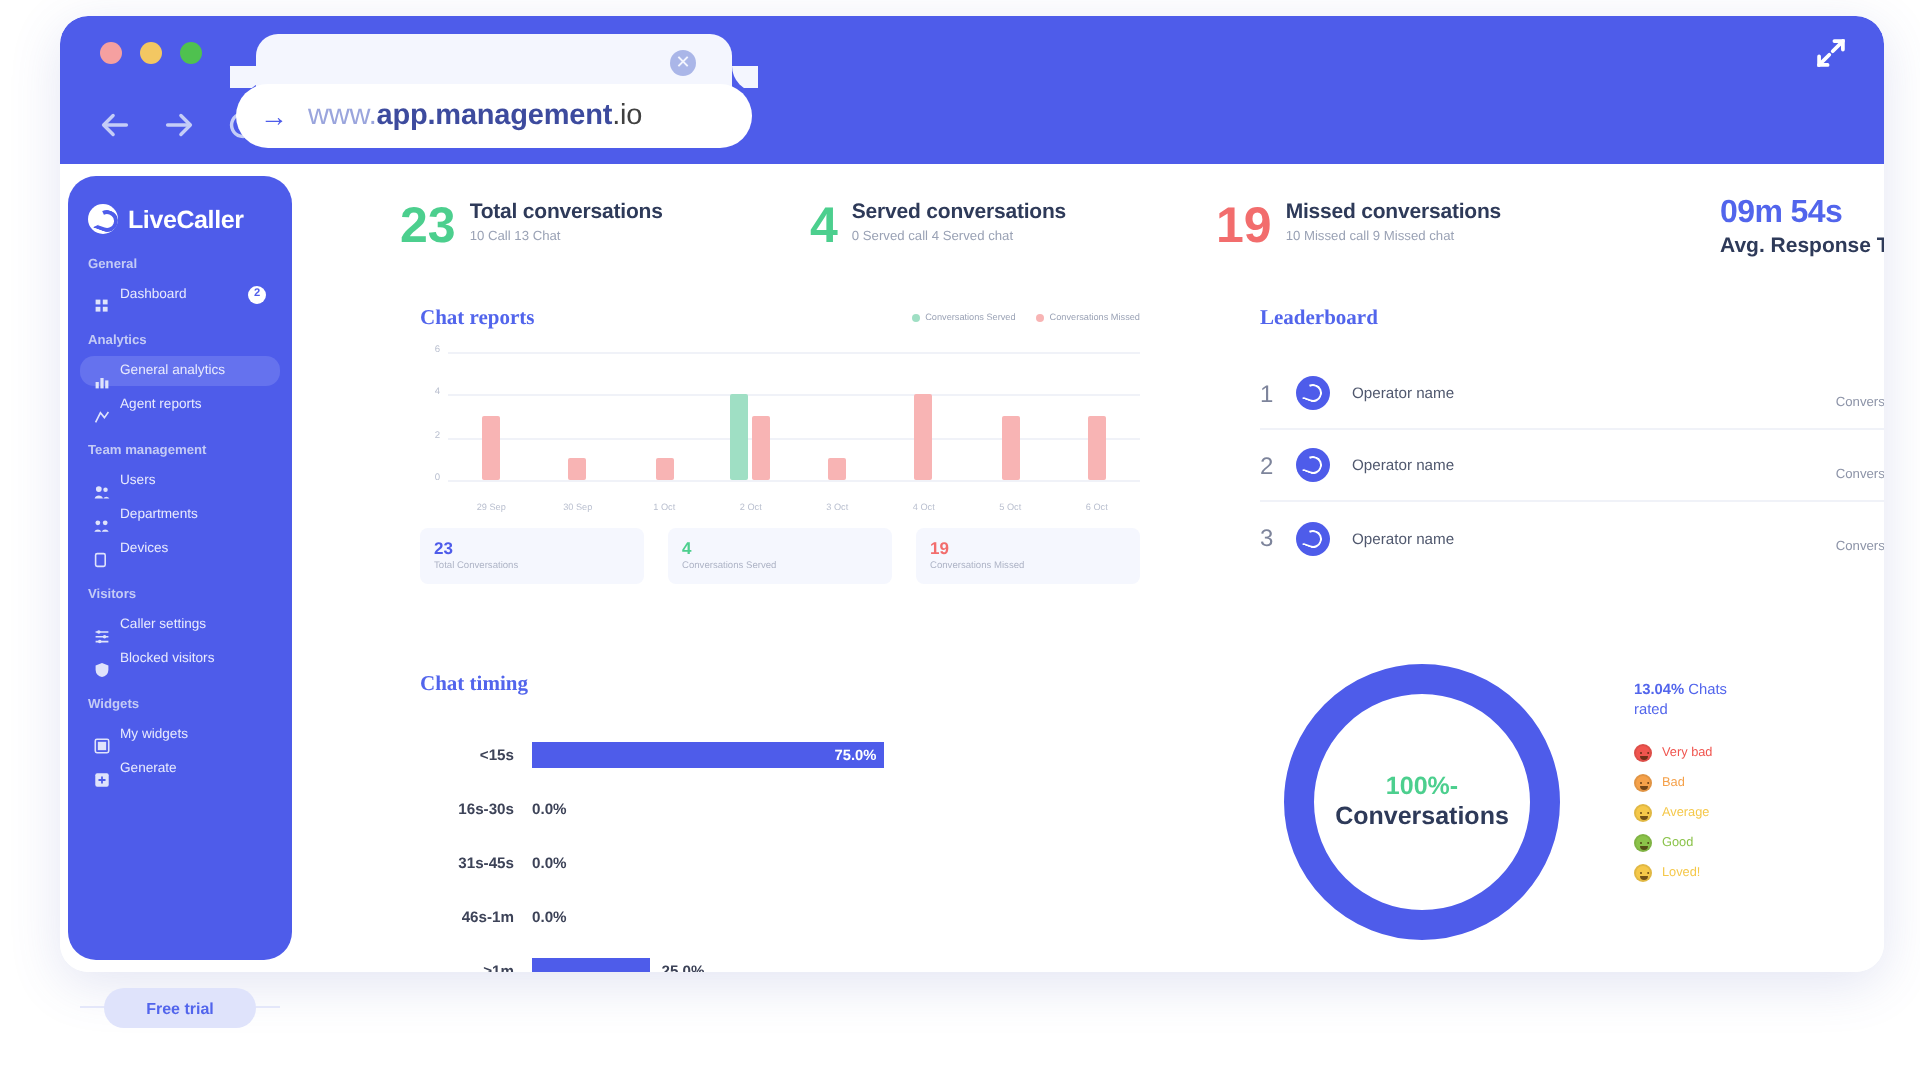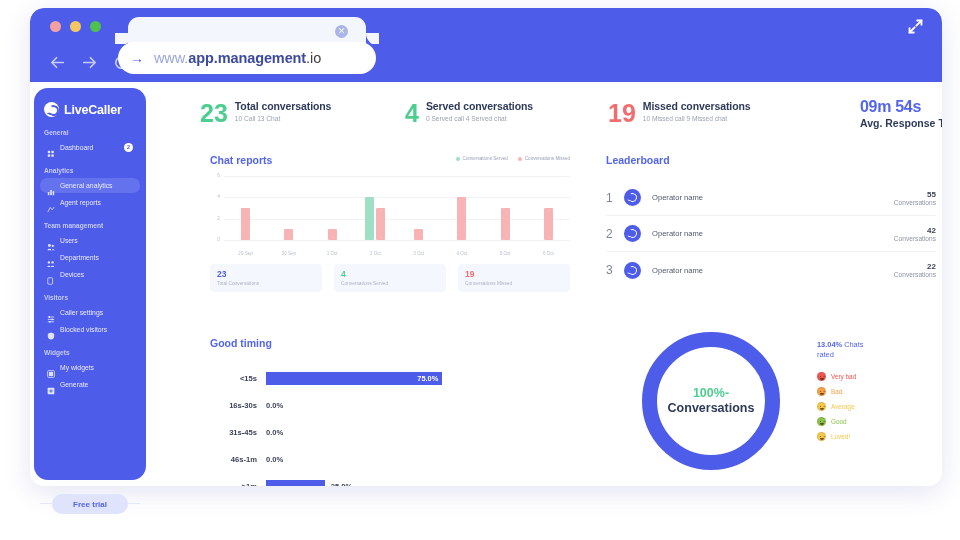--- a/index.html
+++ b/index.html
@@ -137,21 +137,21 @@
   .stat-num.green { color: #4ccf8e; }
   .stat-num.red { color: #f26d6d; }
   .stat-title { font-size: 10.5px; font-weight: bold; color: #2e3a59; line-height: 13px; letter-spacing: -0.1px; }
   .stat-sub { font-size: 6.6px; color: #9aa2b5; margin-top: 2px; }
 
   .stat-time { position: absolute; left: 660px; top: -2px; }
   .stat-time .tval { font-size: 16px; font-weight: bold; color: #5265ec; letter-spacing: -0.3px; white-space: nowrap; }
   .stat-time .tlabel { font-size: 10.5px; font-weight: bold; color: #2e3a59; margin-top: 1px; white-space: nowrap; }
 
   
-  .card-title { font-size: 10.5px; font-weight: bold; color: #5265ec; }
+  .card-title { font-size: 10.5px; font-weight: bold; color: #5265ec; font-family: Liberation Serif, serif; }
 
   .chart-reports { position: absolute; left: 56px; top: 72px; width: 360px; height: 145px; }
   .chart-legend { position: absolute; right: 0; top: 2px; display: flex; gap: 10px; }
   .leg { display: flex; align-items: center; gap: 3px; }
   .leg-dot { width: 4px; height: 4px; border-radius: 50%; }
   .leg-txt { font-size: 4.6px; color: #9aa2b5; white-space: nowrap; }
 
   .plot { position: absolute; left: 0; top: 22px; width: 360px; height: 80px; }
   .ytick { position: absolute; left: 0; font-size: 4.8px; color: #b9bfcf; width: 10px; text-align: right; }
   .gridline { position: absolute; left: 14px; right: 0; height: 1px; background: #f0f2f8; }
@@ -168,21 +168,21 @@
     flex: 1; background: #f5f7fe; border-radius: 4px;
     padding: 5px 7px 6px 7px;
   }
   .sum-num { font-size: 8.5px; font-weight: bold; line-height: 10px; }
   .sum-num.blue { color: #4e5cea; }
   .sum-num.green { color: #4ccf8e; }
   .sum-num.red { color: #f26d6d; }
   .sum-lab { font-size: 4.8px; color: #aeb4c6; margin-top: 2px; }
 
   
-  .leaderboard { position: absolute; left: 452px; top: 72px; width: 330px; }
+  .leaderboard { position: absolute; left: 476px; top: 72px; width: 330px; }
   .lb-rows { margin-top: 14px; }
   .lb-row {
     display: flex; align-items: center; height: 36px;
     border-bottom: 1px solid #f0f2f8;
   }
   .lb-row:last-child { border-bottom: none; }
   .lb-rank { width: 18px; font-size: 12px; color: #7d849b; font-weight: normal; }
   .lb-av {
     width: 17px; height: 17px; border-radius: 50%; background: #4e5cea;
     position: relative; flex: none; margin-right: 11px;
@@ -554,21 +554,21 @@
                 <span class="lb-name">Operator name</span>
                 <span class="lb-right">
                   <span class="lb-count" style="display:block">22</span>
                   <span class="lb-conv" style="display:block">Conversations</span>
                 </span>
               </div>
             </div>
         </div>
 
         <div class="chat-timing">
-          <div class="card-title">Good timing</div>
+          <div class="card-title">Chat timing</div>
           <div class="ct-rows" id="ct-rows">
               <div class="ct-row">
                 <span class="ct-lab">&lt;15s</span>
                 <span class="ct-barwrap">
                   <div class="ct-bar" style="width:176.25px">
                     <span class="ct-val-in">75.0%</span>
                   </div>
                 </span>
               </div>
               <div class="ct-row">

